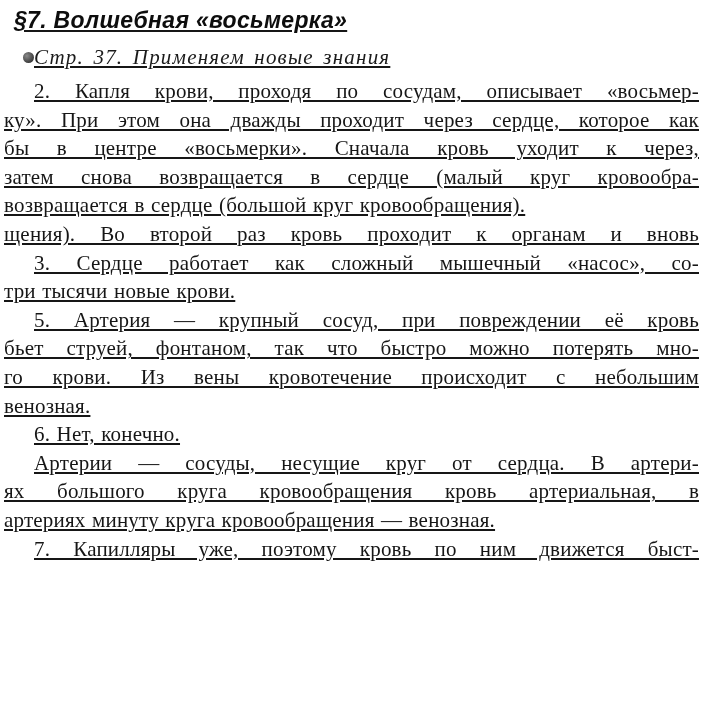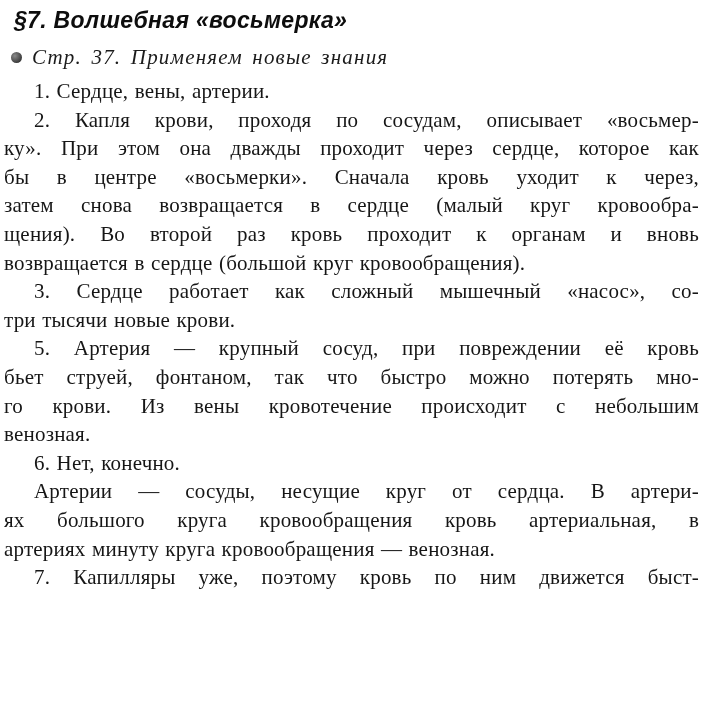--- a/index.html
+++ b/index.html
@@ -5,37 +5,38 @@
   html, body { margin: 0; padding: 0; }
   .page {
     position: relative;
     width: 708px;
     height: 720px;
     background: #ffffff;
     color: #161616;
     font-family: "Liberation Serif", serif;
     overflow: hidden;
     box-sizing: border-box;
+    text-decoration: underline;
   }
   .title {
     font-family: "Liberation Sans", sans-serif;
     font-style: italic;
     font-weight: bold;
     font-size: 23px;
     line-height: 26px;
     letter-spacing: 0.3px;
     color: #0d0d0d;
     margin: 0;
     padding: 7px 0 0 14px;
   }
   .subheader {
     display: flex;
     align-items: center;
-    gap: 10px;
-    padding: 12px 0 0 11px;
+    padding: 12px 0 0 0;
+    margin-left: 23px;
   }
   .bullet {
     width: 11px;
     height: 11px;
     border-radius: 50%;
     background: radial-gradient(circle at 35% 35%, #8a8a8a, #3a3a3a 72%);
     flex: 0 0 auto;
   }
   .subtitle {
     font-style: italic;
@@ -67,29 +68,26 @@
 <div class="page">
   <h1 class="title">§7. Волшебная «восьмерка»</h1>
 
   <div class="subheader">
     <span class="bullet"></span>
     <span class="subtitle">Стр. 37. Применяем новые знания</span>
   </div>
 
   <div class="body">
       <div class="para">
-        <div class="line first last">1. Сердце, вены, артерии.</div>
-      </div>
-      <div class="para">
         <div class="line first">2. Капля крови, проходя по сосудам, описывает «восьмер-</div>
         <div class="line">ку». При этом она дважды проходит через сердце, которое как</div>
         <div class="line">бы в центре «восьмерки». Сначала кровь уходит к через,</div>
         <div class="line">затем снова возвращается в сердце (малый круг кровообра-</div>
+        <div class="line last">возвращается в сердце (большой круг кровообращения).</div>
         <div class="line">щения). Во второй раз кровь проходит к органам и вновь</div>
-        <div class="line last">возвращается в сердце (большой круг кровообращения).</div>
       </div>
       <div class="para">
         <div class="line first">3. Сердце работает как сложный мышечный «насос», со-</div>
         <div class="line last">три тысячи новые крови.</div>
       </div>
       <div class="para">
         <div class="line first">5. Артерия — крупный сосуд, при повреждении её кровь</div>
         <div class="line">бьет струей, фонтаном, так что быстро можно потерять мно-</div>
         <div class="line">го крови. Из вены кровотечение происходит с небольшим</div>
         <div class="line last">венозная.</div>

